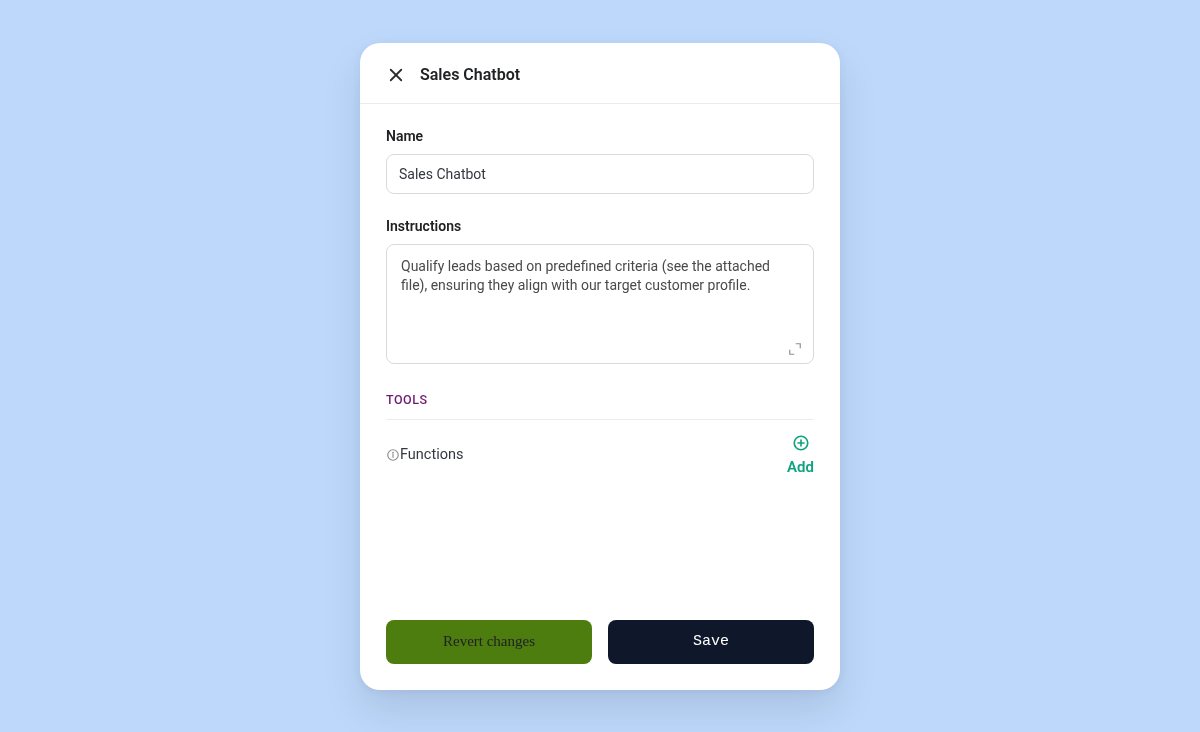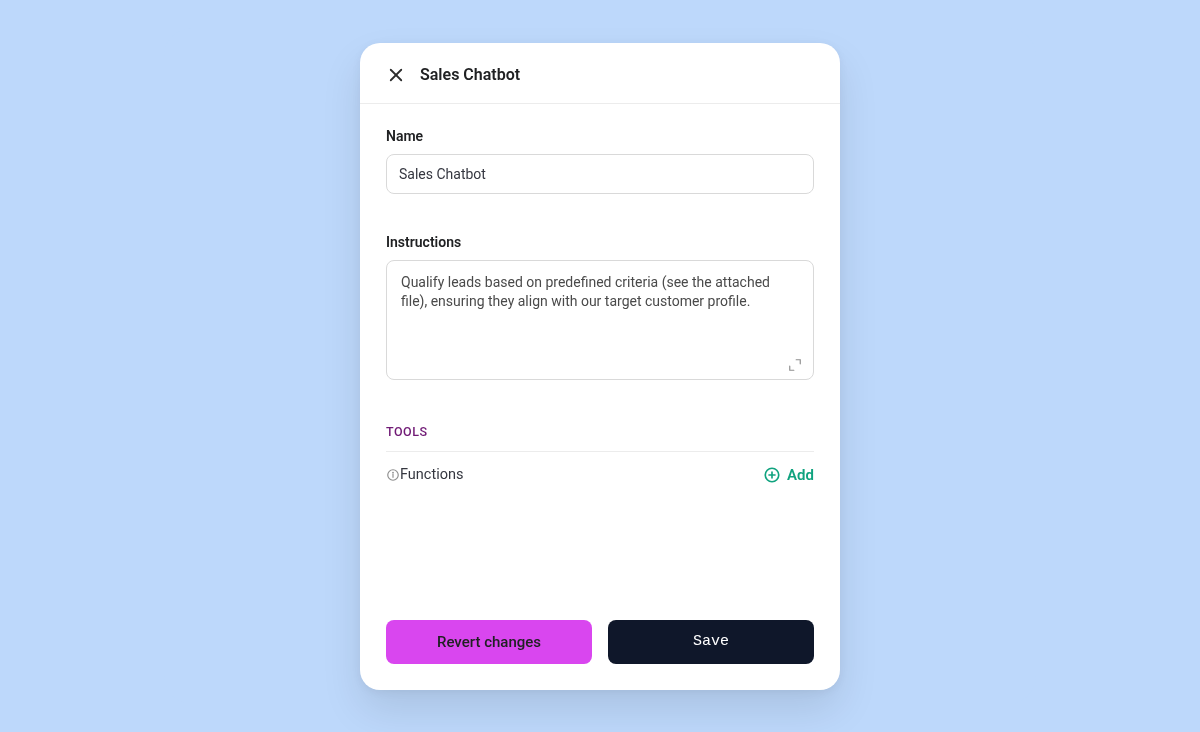--- a/index.html
+++ b/index.html
@@ -52,21 +52,21 @@
     font-size: 16px;
     font-weight: 600;
     color: #202123;
   }
   .modal-body {
     flex: 1;
     padding: 24px 26px 0 26px;
     overflow: hidden;
   }
   .field-group {
-    margin-bottom: 40px;
+    margin-bottom: 24px;
   }
   .field-label {
     font-size: 14px;
     font-weight: 600;
     color: #202123;
     display: block;
     margin-bottom: 10px;
   }
   .text-input, .select-input {
     width: 100%;
@@ -154,20 +154,21 @@
     color: #8e8e8e;
   }
   .add-link {
     display: flex;
     align-items: center;
     gap: 6px;
     color: #10a37f;
     font-size: 15px;
     font-weight: 600;
     cursor: pointer;
+    flex-direction: column;
   }
   .plus-circle-icon {
     width: 18px;
     height: 18px;
   }
   .modal-footer {
     display: flex;
     gap: 16px;
     padding: 18px 26px 26px 26px;
   }
@@ -175,22 +176,23 @@
     flex: 1;
     height: 44px;
     border-radius: 8px;
     font-size: 15px;
     font-weight: 500;
     cursor: pointer;
     border: none;
     font-family: inherit;
   }
   .btn-secondary {
-    background: #d946ef;
+    background: #4d7c0f;
     color: #202123;
+    font-family: Liberation Serif, serif;
   }
   .btn-primary {
     background: #0f172a;
     color: #ffffff;
     font-family: Liberation Mono, monospace;
   }
 </style>
 </head>
 <body>
 

